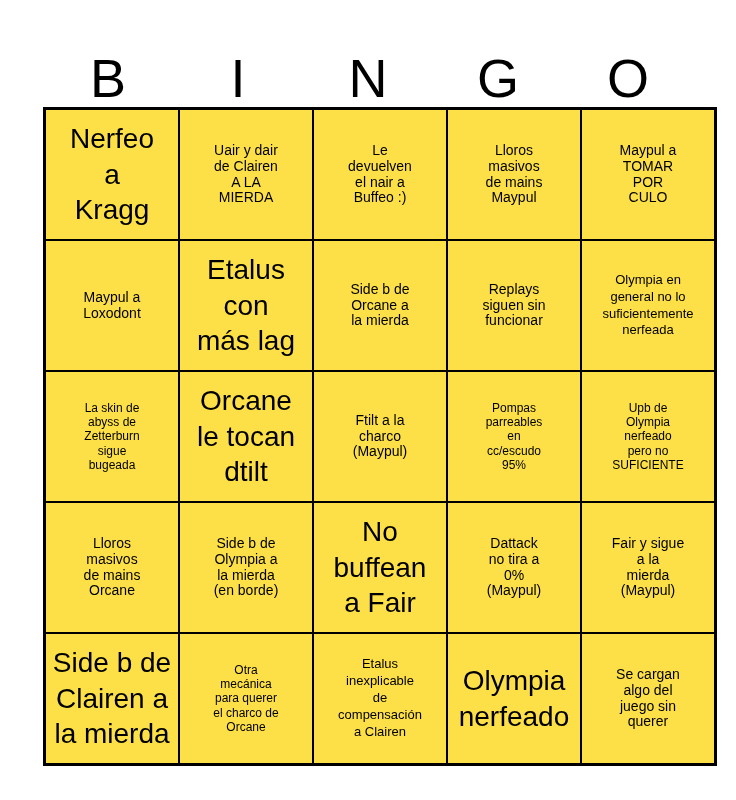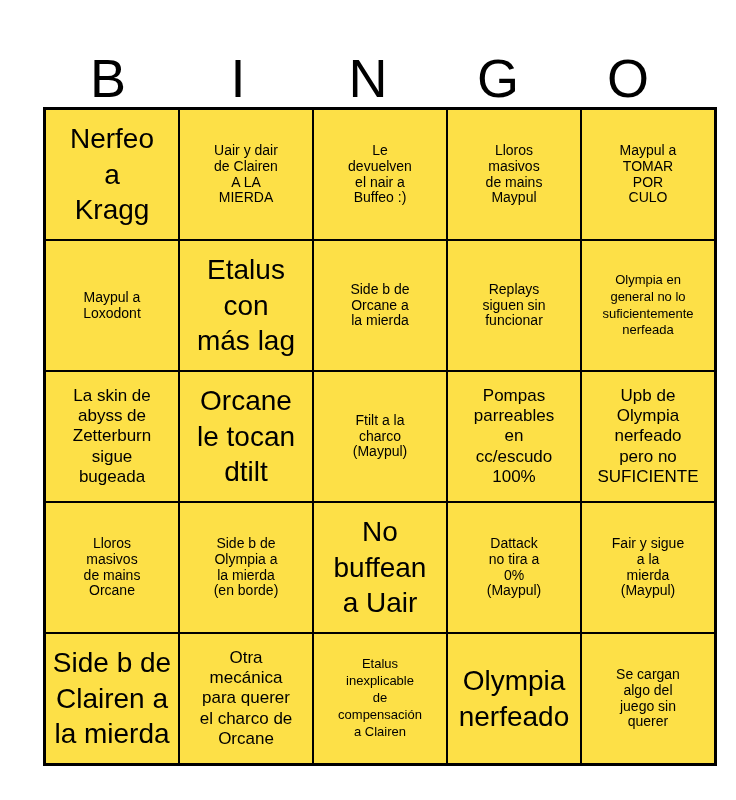--- a/index.html
+++ b/index.html
@@ -45,21 +45,21 @@
     height: 129px;
     border: 2px solid #000000;
     text-align: center;
     vertical-align: middle;
     padding: 0 1px;
     white-space: pre-line;
     background: #fde047;
   }
   .size-large  { font-size: 28px; line-height: 1.27; }
   .size-medium { font-size: 14px; line-height: 1.14; }
-  .size-small  { font-size: 17px; line-height: 1.2;  }
+  .size-small  { font-size: 12px; line-height: 1.2;  }
   .size-xsmall { font-size: 13px; line-height: 1.3;  }
 </style>
 </head>
 <body>
 
 <div class="page">
 
   <div class="title-row">
     <div class="title-letter">B</div>
     <div class="title-letter">I</div>
@@ -117,39 +117,39 @@
         <td class="size-large">Orcane
 le tocan
 dtilt</td>
         <td class="size-medium">Ftilt a la
 charco
 (Maypul)</td>
         <td class="size-small">Pompas
 parreables
 en
 cc/escudo
-100%</td>
+95%</td>
         <td class="size-small">Upb de
 Olympia
 nerfeado
 pero no
 SUFICIENTE</td>
       </tr>
       <tr>
         <td class="size-medium">Lloros
 masivos
 de mains
 Orcane</td>
         <td class="size-medium">Side b de
 Olympia a
 la mierda
 (en borde)</td>
         <td class="size-large">No
 buffean
-a Uair</td>
+a Fair</td>
         <td class="size-medium">Dattack
 no tira a
 0%
 (Maypul)</td>
         <td class="size-medium">Fair y sigue
 a la
 mierda
 (Maypul)</td>
       </tr>
       <tr>

